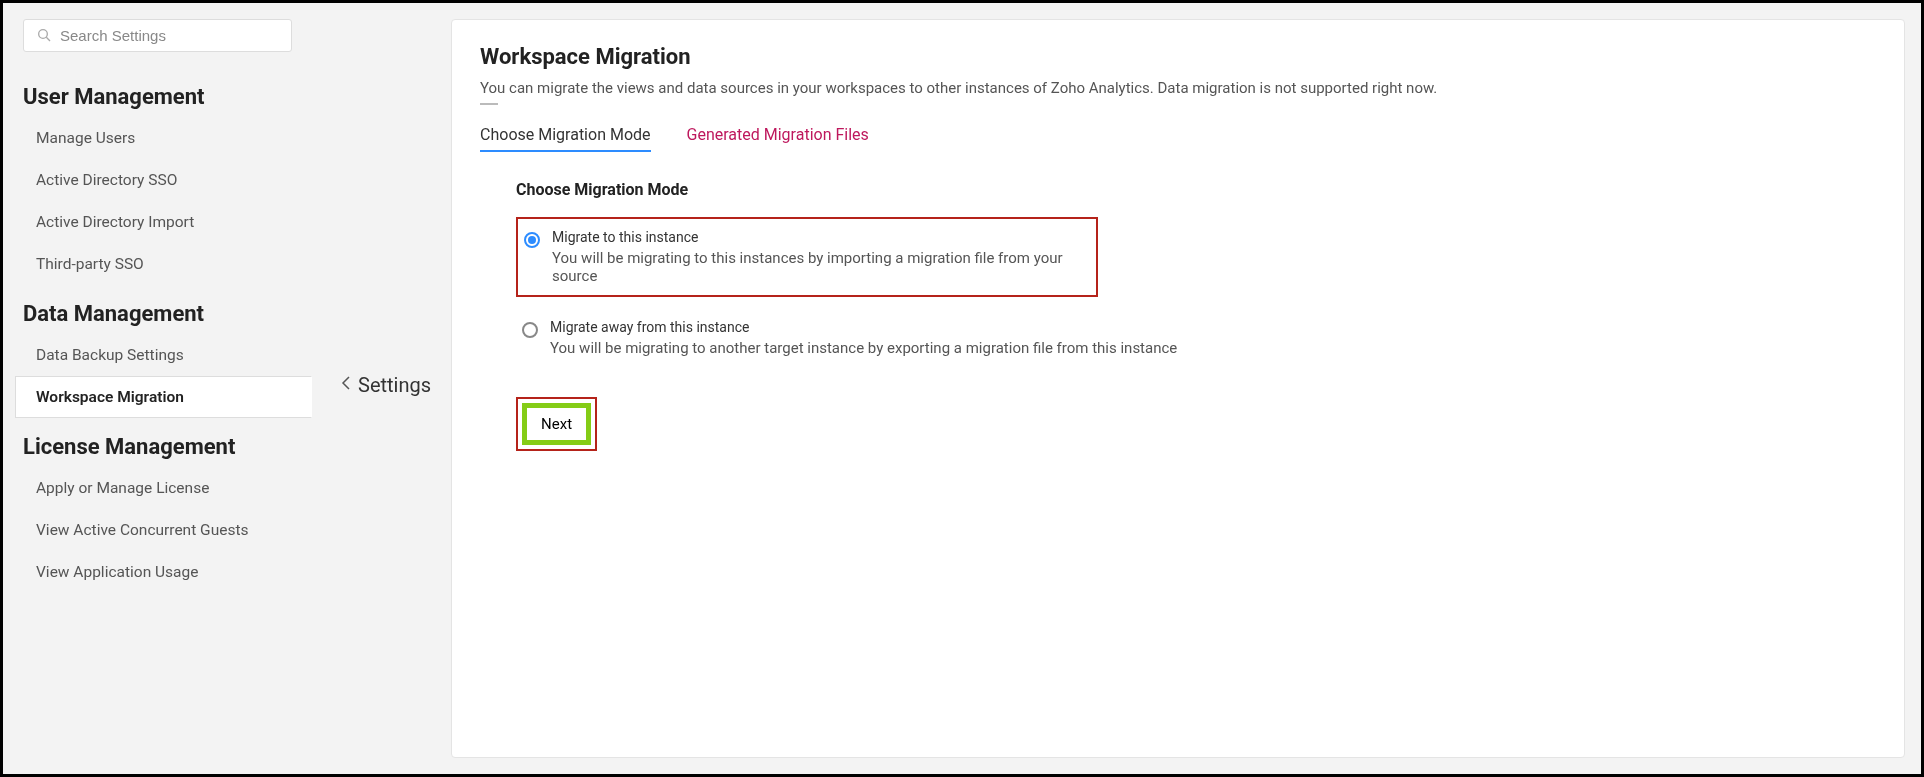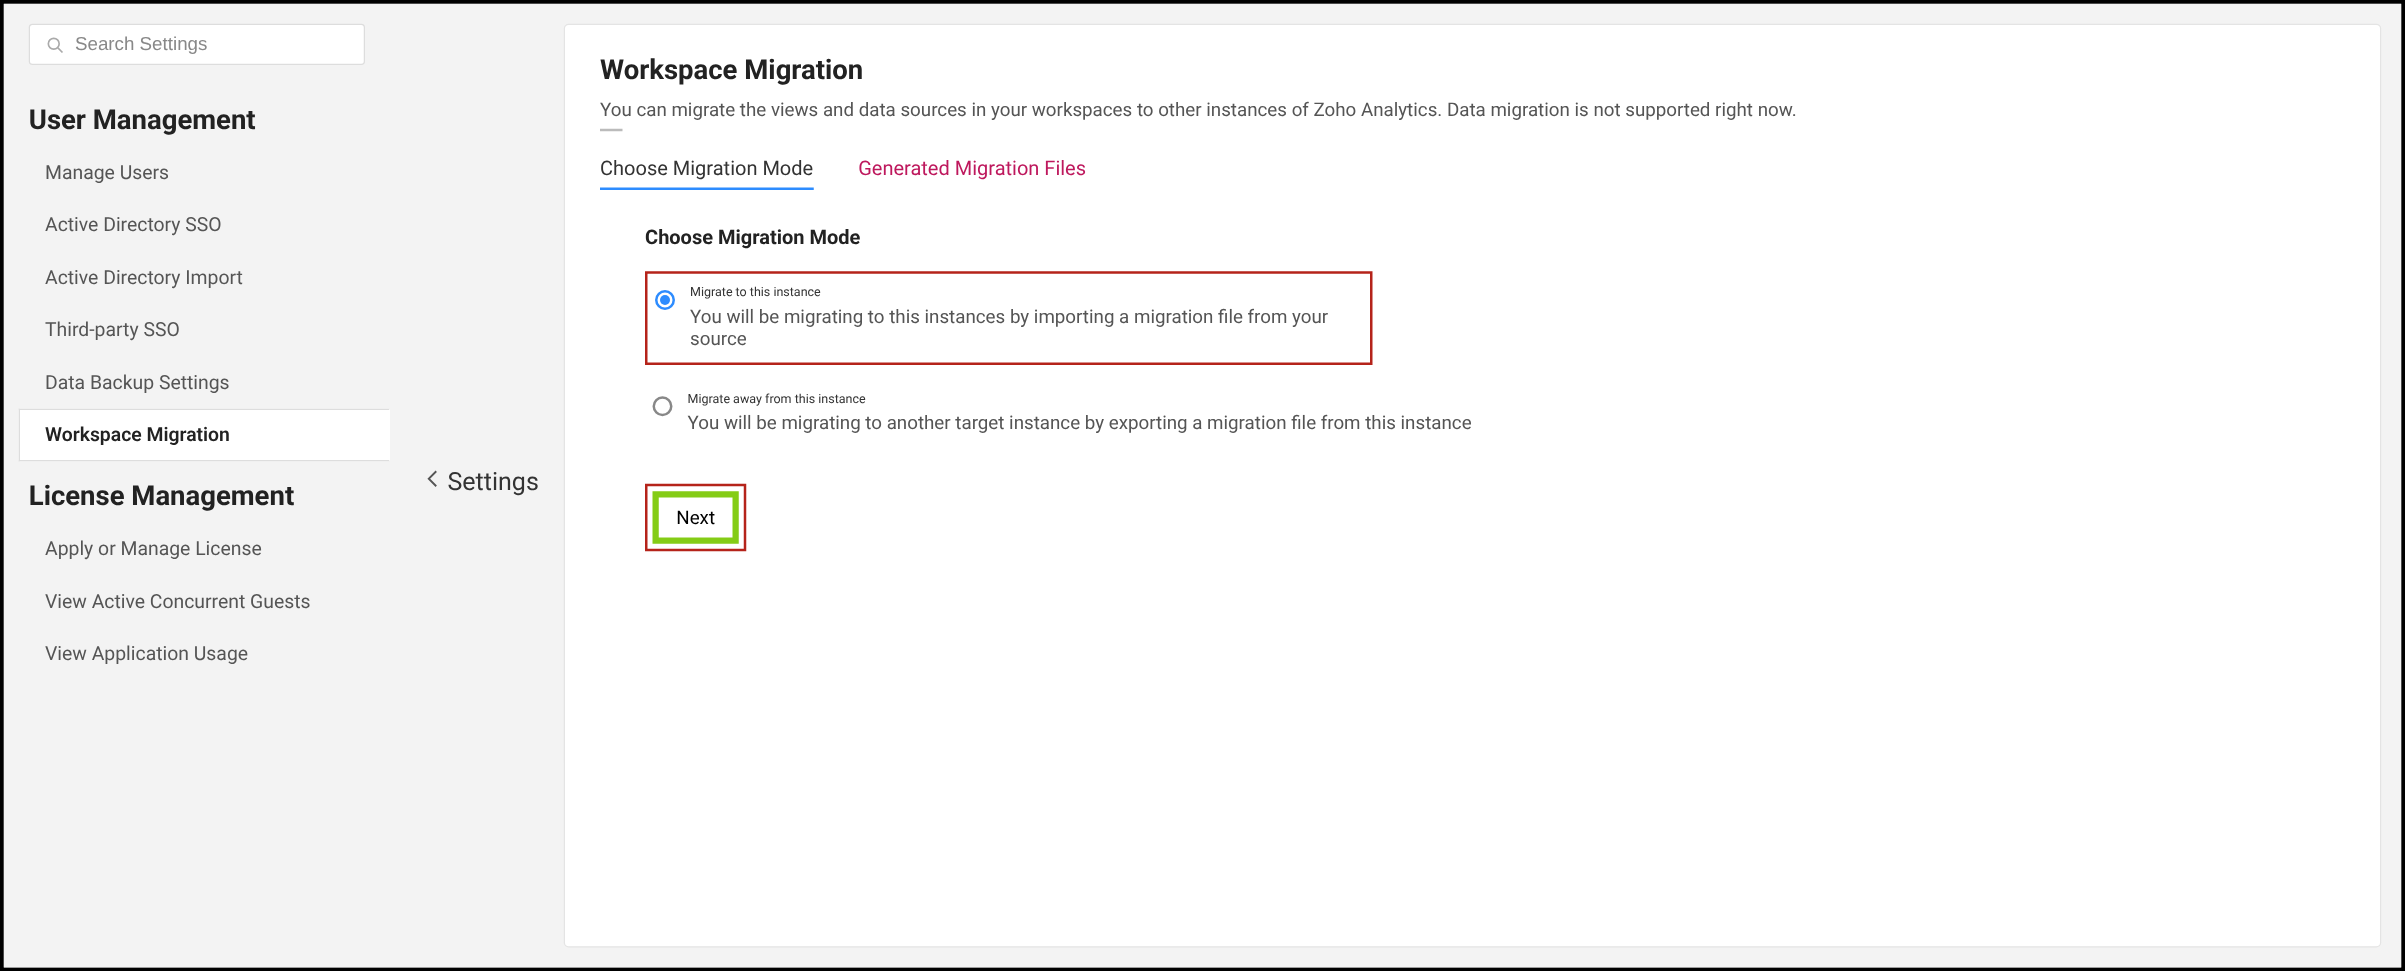--- a/index.html
+++ b/index.html
@@ -19,21 +19,20 @@
       width: 309px;
       background: #f3f3f3;
       padding-top: 16px;
       flex-shrink: 0;
     }
     .search-wrap {
       padding: 0 20px 16px;
     }
     .search-box {
       display: flex;
-      align-items: center;
       background: #fff;
       border: 1px solid #ddd;
       border-radius: 3px;
       padding: 7px 12px;
       gap: 8px;
     }
     .search-box svg {
       width: 16px;
       height: 16px;
       flex-shrink: 0;
@@ -177,21 +176,21 @@
       content: '';
       position: absolute;
       top: 2px;
       left: 2px;
       width: 8px;
       height: 8px;
       border-radius: 50%;
       background: #2d8cff;
     }
     .radio-text .rt-label {
-      font-size: 10px;
+      font-size: 14px;
       color: #333;
       margin-bottom: 4px;
     }
     .radio-text .rt-desc {
       font-size: 15px;
       color: #555;
     }
     .next-wrap {
       margin-top: 18px;
       padding: 4px;
@@ -220,20 +219,21 @@
       <input type="text" placeholder="Search Settings" style="">
     </div>
   </div>
 
   <div class="section-head">User Management</div>
   <div class="nav-item">Manage Users</div>
   <div class="nav-item">Active Directory SSO</div>
   <div class="nav-item">Active Directory Import</div>
   <div class="nav-item">Third-party SSO</div>
 
+  <div class="section-head">Data Management</div>
   <div class="nav-item">Data Backup Settings</div>
   <div class="nav-item active">Workspace Migration</div>
 
   <div class="section-head">License Management</div>
   <div class="nav-item">Apply or Manage License</div>
   <div class="nav-item">View Active Concurrent Guests</div>
   <div class="nav-item">View Application Usage</div>
 </aside>
 
 <main class="main">

